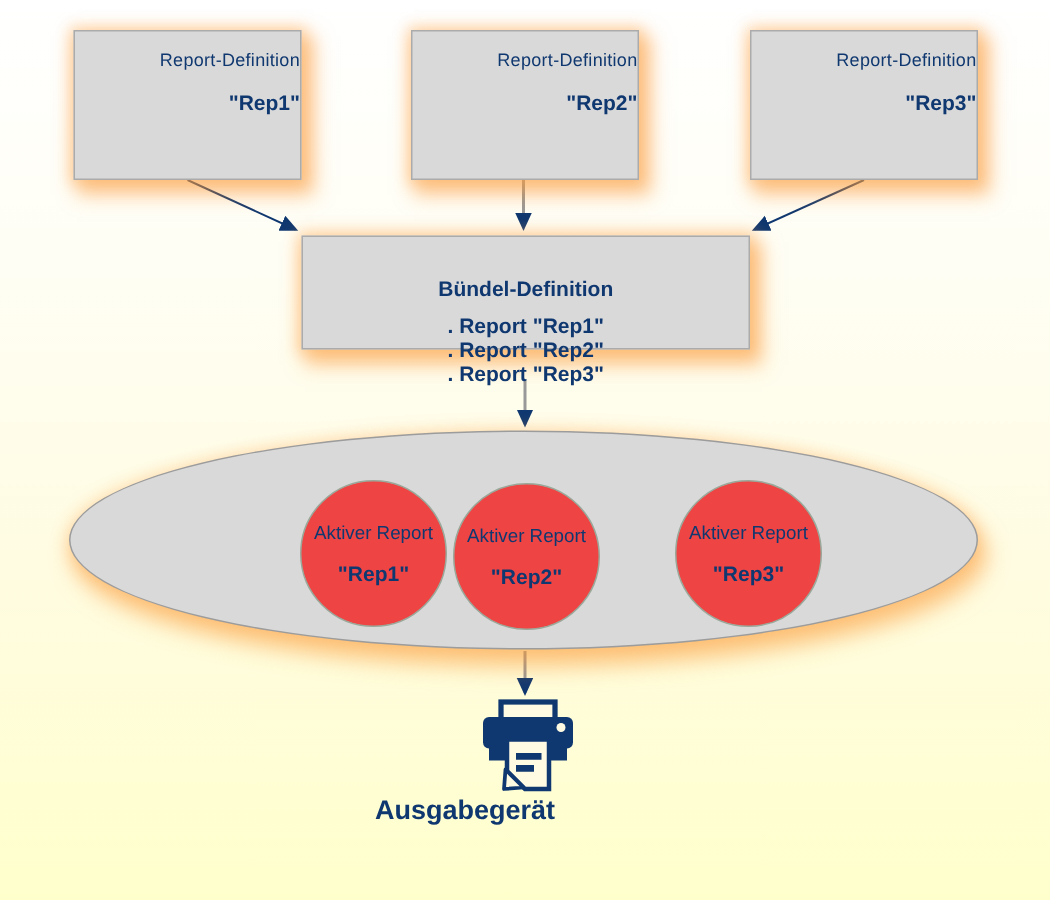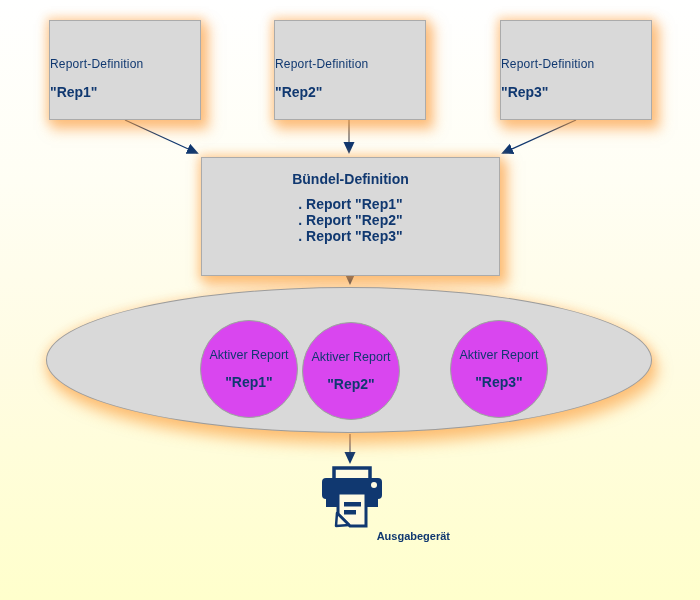--- a/index.html
+++ b/index.html
@@ -16,44 +16,44 @@
     left: 0; top: 0;
     width: 700px; height: 600px;
     pointer-events: none;
   }
   .report-box {
     position: absolute;
     width: 152px; height: 100px;
     background: #d9d9d9;
     border: 1px solid #ababab;
     box-shadow: 0 0 9px 3px rgba(255,170,80,0.40), 5px 7px 12px 3px rgba(252,148,44,0.50);
-    display: flex; flex-direction: column; align-items: flex-start;
+    display: flex; flex-direction: column; align-items: flex-end;
     box-sizing: border-box;
-    padding-top: 36px;
+    padding-top: 12px;
   }
   .report-box .box-title {
     font-size: 12px; color: #103870; letter-spacing: 0.2px;
   }
   .report-box .box-name {
     margin-top: 13px;
     font-size: 14px; font-weight: bold; color: #103870;
   }
   .box-rep1 { left: 49px;  top: 20px; }
   .box-rep2 { left: 274px; top: 20px; }
   .box-rep3 { left: 500px; top: 20px; }
 
   .bundle-box {
     position: absolute;
     left: 201px; top: 157px;
-    width: 299px; height: 119px;
+    width: 299px; height: 76px;
     background: #d9d9d9;
     border: 1px solid #ababab;
     box-shadow: 0 0 9px 3px rgba(255,170,80,0.40), 5px 7px 12px 3px rgba(252,148,44,0.50);
     box-sizing: border-box;
-    padding-top: 13px;
+    padding-top: 26px;
     text-align: center;
   }
   .bundle-box .bundle-title {
     font-size: 14px; font-weight: bold; color: #103870;
   }
   .bundle-box .bundle-items {
     display: inline-block;
     margin-top: 9px;
     text-align: left;
   }
@@ -77,21 +77,21 @@
     position: absolute;
     left: 0; top: 4px;
     width: 100%;
     text-align: center;
     font-size: 12px; color: #103870;
   }
   .active-circle {
     position: absolute;
     width: 98px; height: 98px;
     border-radius: 50%;
-    background: #d946ef;
+    background: #ef4444;
     border: 1px solid #9aa89a;
     box-sizing: border-box;
     display: flex; flex-direction: column; align-items: center; justify-content: center;
   }
   .active-circle .circle-title {
     font-size: 12.5px; color: #103870;
   }
   .active-circle .circle-name {
     margin-top: 12px;
     font-size: 14px; font-weight: bold; color: #103870;
@@ -102,22 +102,22 @@
 
   .printer-wrap {
     position: absolute;
     left: 321px; top: 466px;
     width: 62px; height: 62px;
   }
   .output-label {
     position: absolute;
     left: 250px; top: 530px;
     width: 200px;
-    text-align: right;
-    font-size: 11px; font-weight: bold; color: #103870;
+    text-align: left;
+    font-size: 18px; font-weight: bold; color: #103870;
   }
 </style>
 </head>
 <body>
 
 <div class="canvas">
 
   <svg class="arrow-layer" width="700" height="600" viewBox="0 0 700 600">
     <defs>
       <marker id="ah" markerUnits="userSpaceOnUse" markerWidth="13" markerHeight="12" refX="10" refY="5.5" orient="auto">

